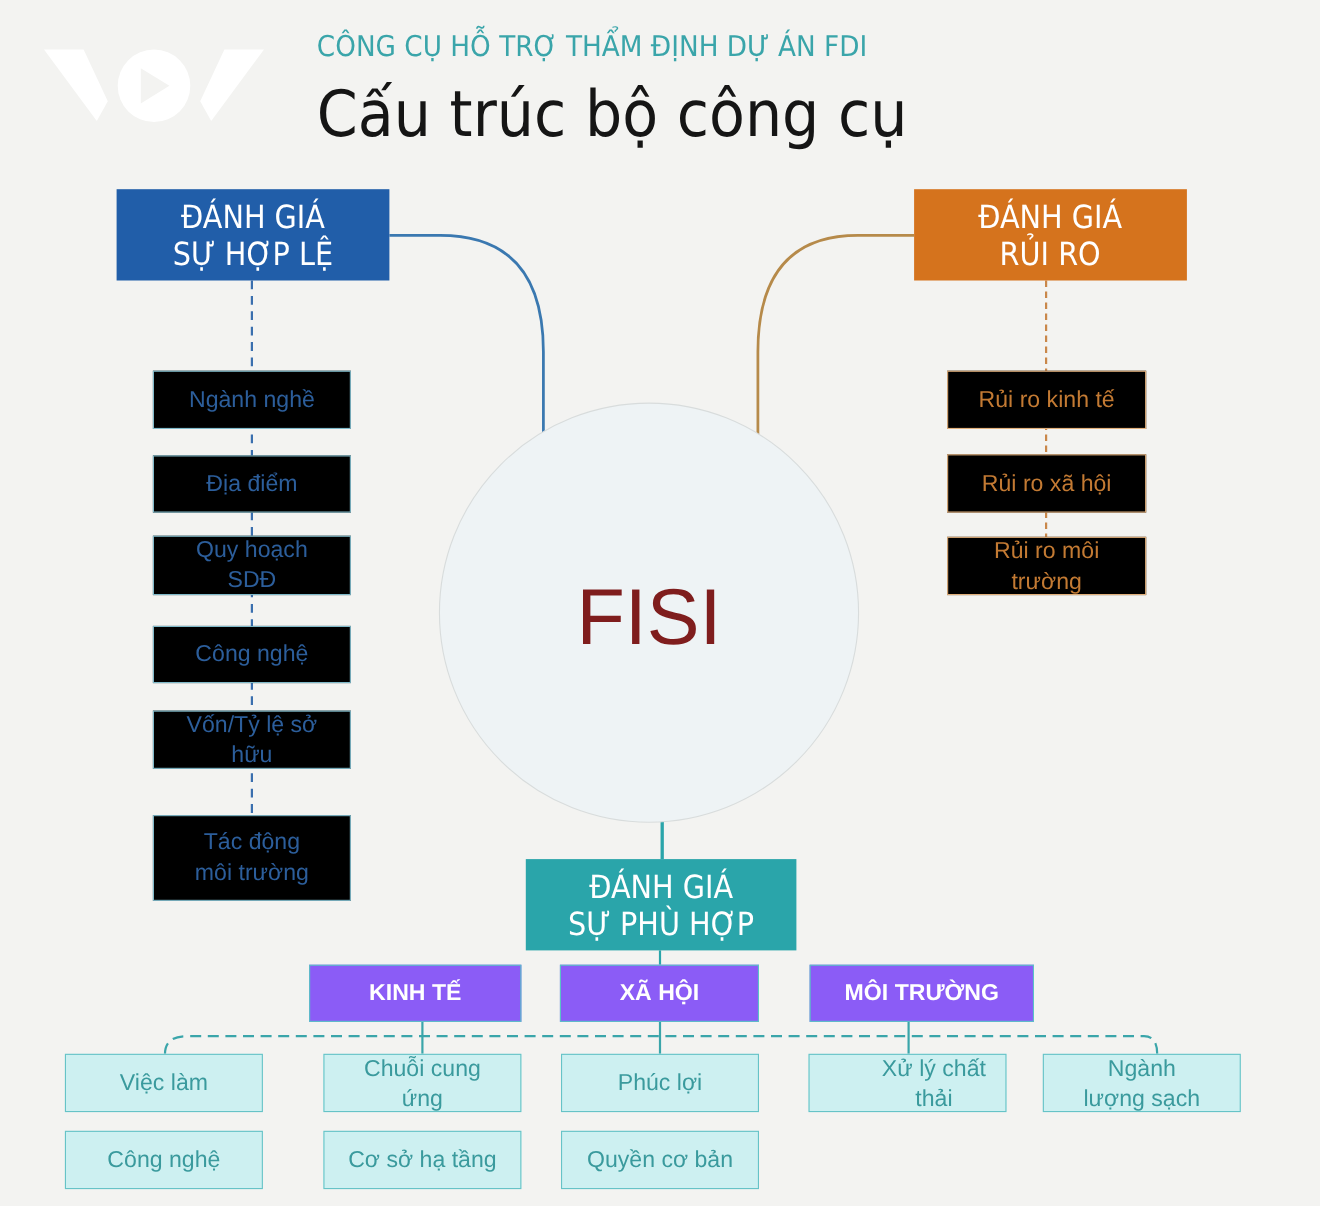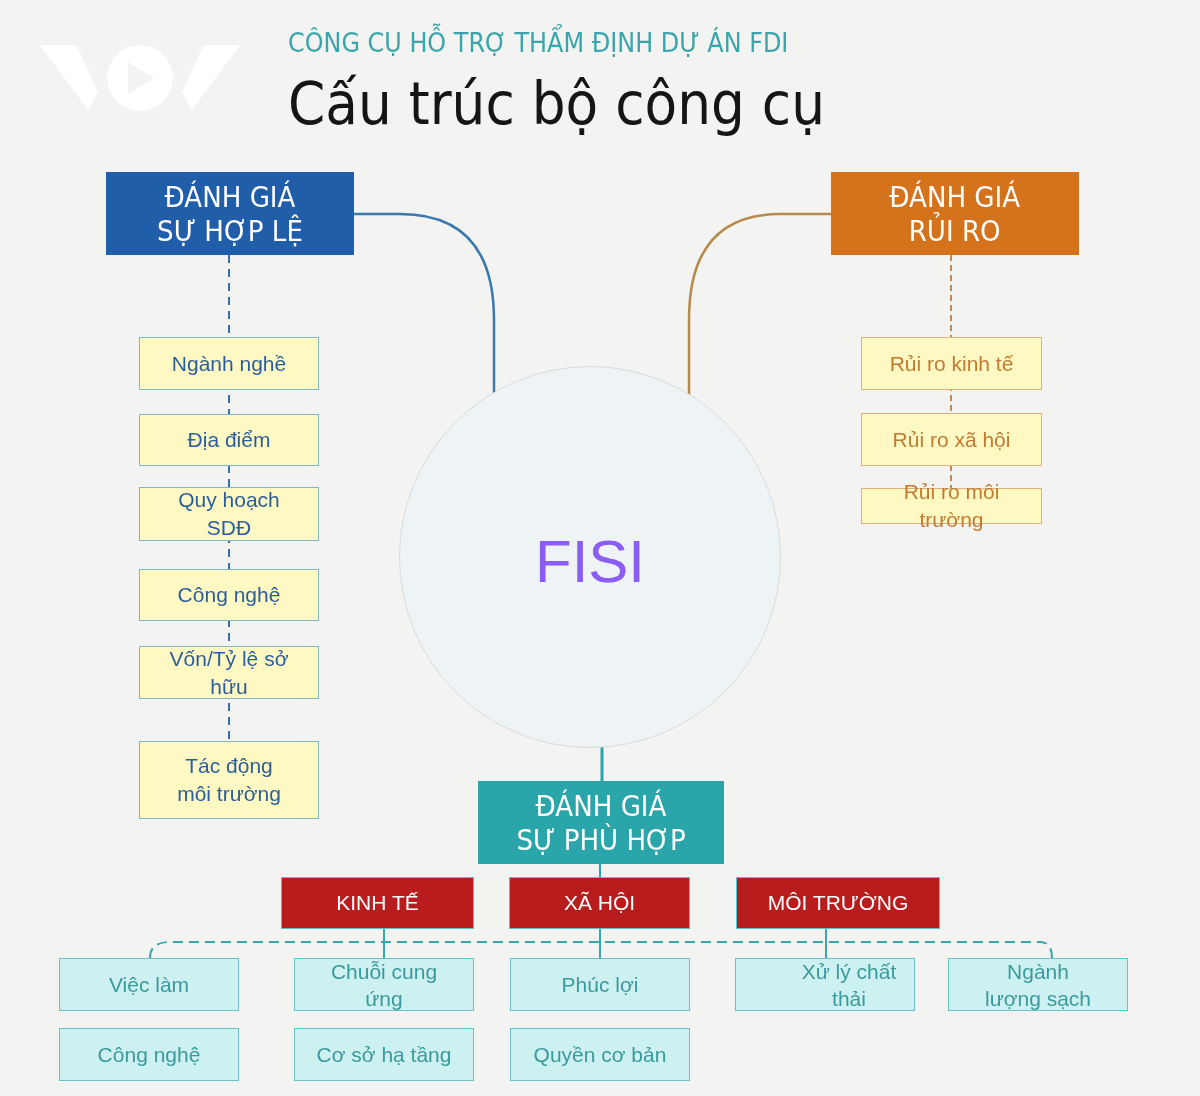--- a/index.html
+++ b/index.html
@@ -24,33 +24,33 @@
       display:flex; align-items:center; justify-content:center; text-align:center;
       color:#fff; font-size:29px; line-height:34px;
       font-family:"DejaVu Sans", sans-serif;
     }
     .head-box span { display:block; transform:scaleX(0.9); }
     .blue-head { left:106px; top:172px; width:248px; height:83px; background:#215ea9; }
     .orange-head { left:831px; top:172px; width:248px; height:83px; background:#d5731d; }
     .teal-head { left:478px; top:781px; width:246px; height:83px; background:#2aa5aa; }
     .item {
       display:flex; align-items:center; justify-content:center; text-align:center;
-      font-size:21px; line-height:28px; box-sizing:border-box; background:#fef9c3;
+      font-size:21px; line-height:28px; box-sizing:border-box; background:#000000;
     }
     .blue-item { width:180px; border:1.5px solid #7fb9c9; color:#2c5e9b; left:139px; }
     .orange-item { width:181px; border:1.5px solid #e1b07c; color:#c37a33; left:861px; }
     .circle {
       left:399px; top:366px; width:382px; height:382px; border-radius:50%;
       background:#eef3f5; border:1px solid #d8dcdc; box-sizing:border-box;
       display:flex; align-items:center; justify-content:center;
     }
-    .fisi { font-size:60px; color:#8b5cf6; font-family:"Liberation Sans", sans-serif; margin-top:8px; }
+    .fisi { font-size:72px; color:#7f1d1d; font-family:"Liberation Sans", sans-serif; margin-top:8px; }
     .cat-box {
-      top:877px; height:52px; background:#b91c1c; border:1.5px solid #59c2c7;
-      box-sizing:border-box; color:#fff; font-weight:normal; font-size:21px;
+      top:877px; height:52px; background:#8b5cf6; border:1.5px solid #59c2c7;
+      box-sizing:border-box; color:#fff; font-weight:bold; font-size:21px;
       display:flex; align-items:center; justify-content:center;
     }
     .leaf {
       height:53px; width:180px; background:#cdf0f1; border:1.5px solid #66c3c7;
       box-sizing:border-box; color:#3a9a9d; font-size:21px; line-height:27px;
       display:flex; align-items:center; justify-content:center; text-align:center;
     }
     svg.lines { position:absolute; left:0; top:0; width:1200px; height:1096px; }
   </style>
 </head>
@@ -105,21 +105,21 @@
 <div class="abs item blue-item" style="top:741px;height:78px;padding:0 30px;">Tác động môi trường</div>
 
 <div class="abs head-box orange-head">
   <div>
     <span>ĐÁNH GIÁ</span>
     <span>RỦI RO</span>
   </div>
 </div>
 <div class="abs item orange-item" style="top:337px;height:53px;">Rủi ro kinh tế</div>
 <div class="abs item orange-item" style="top:413px;height:53px;">Rủi ro xã hội</div>
-<div class="abs item orange-item" style="top:488px;height:36px;padding:12px 30px;">Rủi ro môi trường</div>
+<div class="abs item orange-item" style="top:488px;height:53px;padding:12px 30px;">Rủi ro môi trường</div>
 
 <div class="abs head-box teal-head">
   <div>
     <span>ĐÁNH GIÁ</span>
     <span>SỰ PHÙ HỢP</span>
   </div>
 </div>
 
 <div class="abs cat-box" style="left:281px;width:193px;">KINH TẾ</div>
 <div class="abs cat-box" style="left:509px;width:181px;">XÃ HỘI</div>

